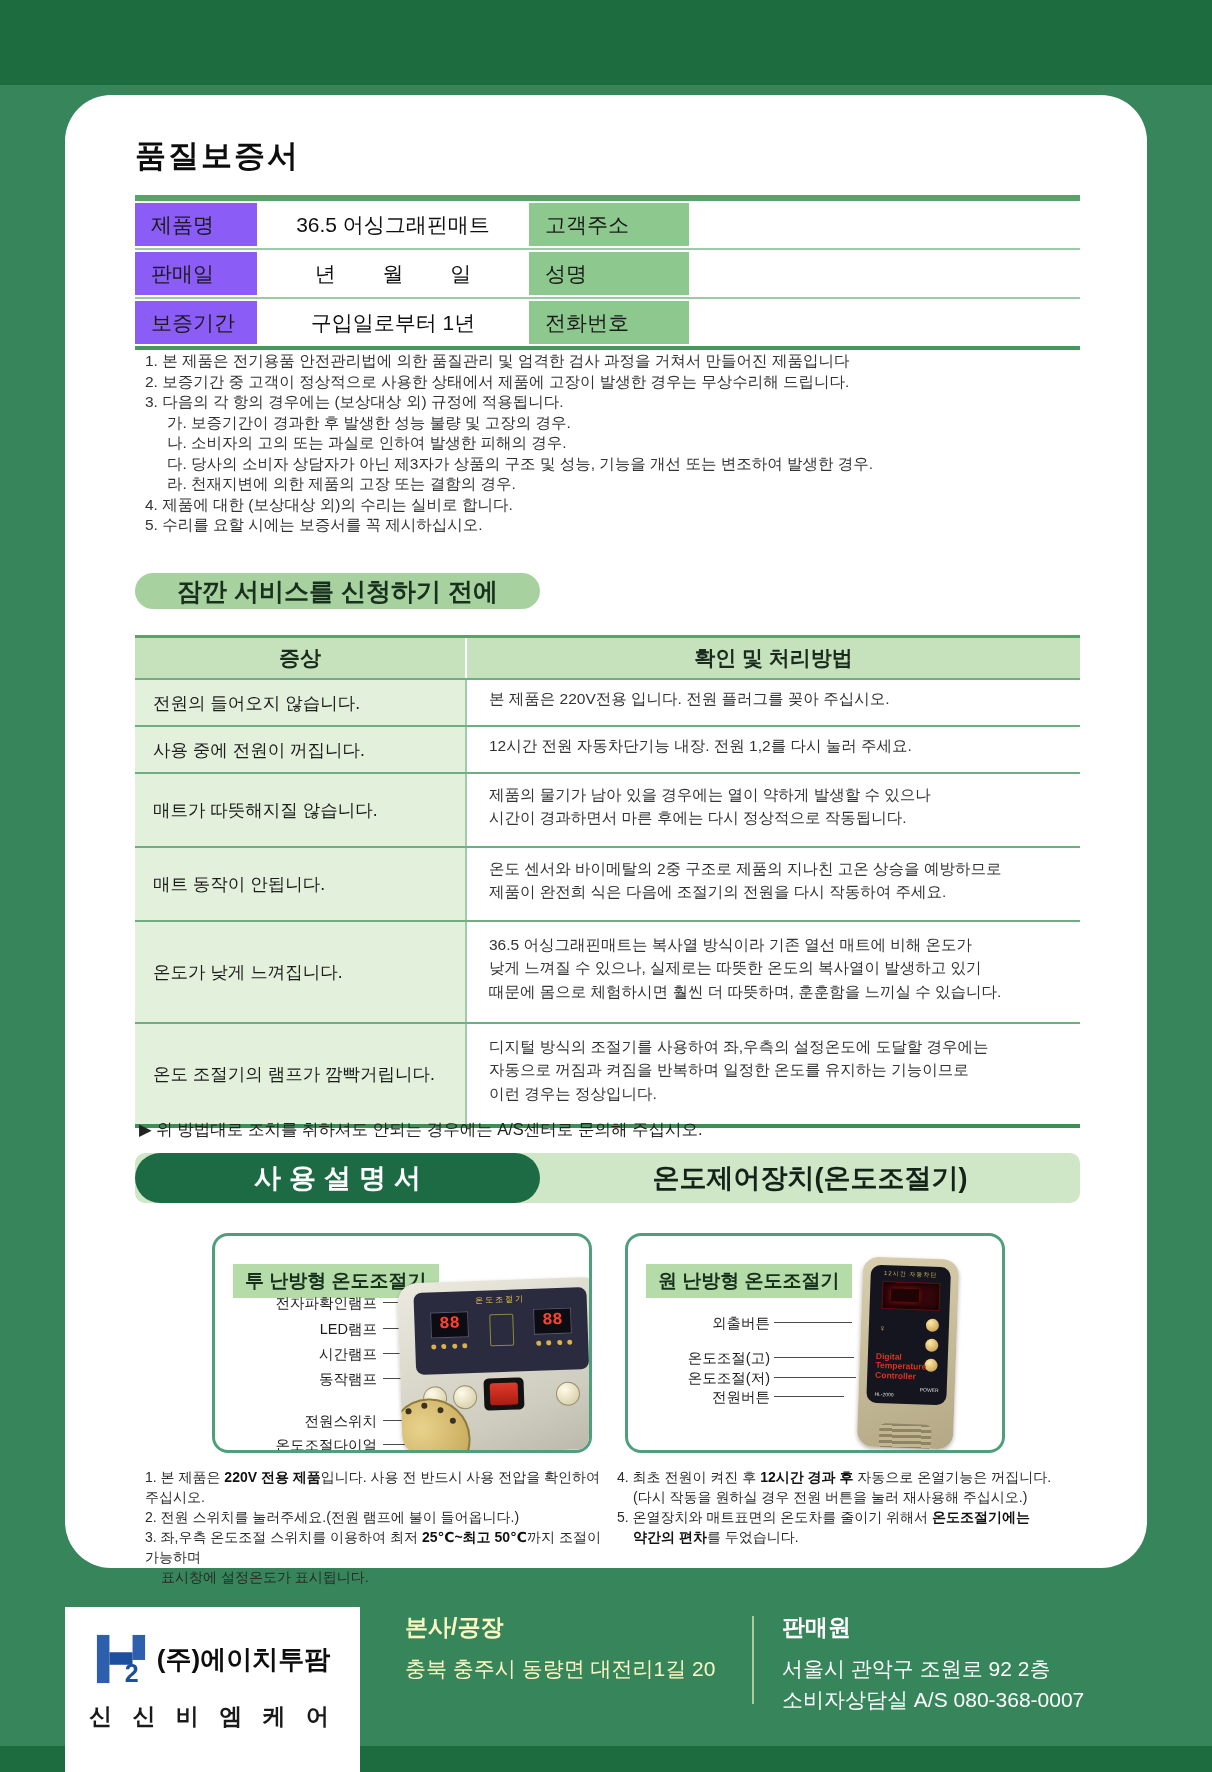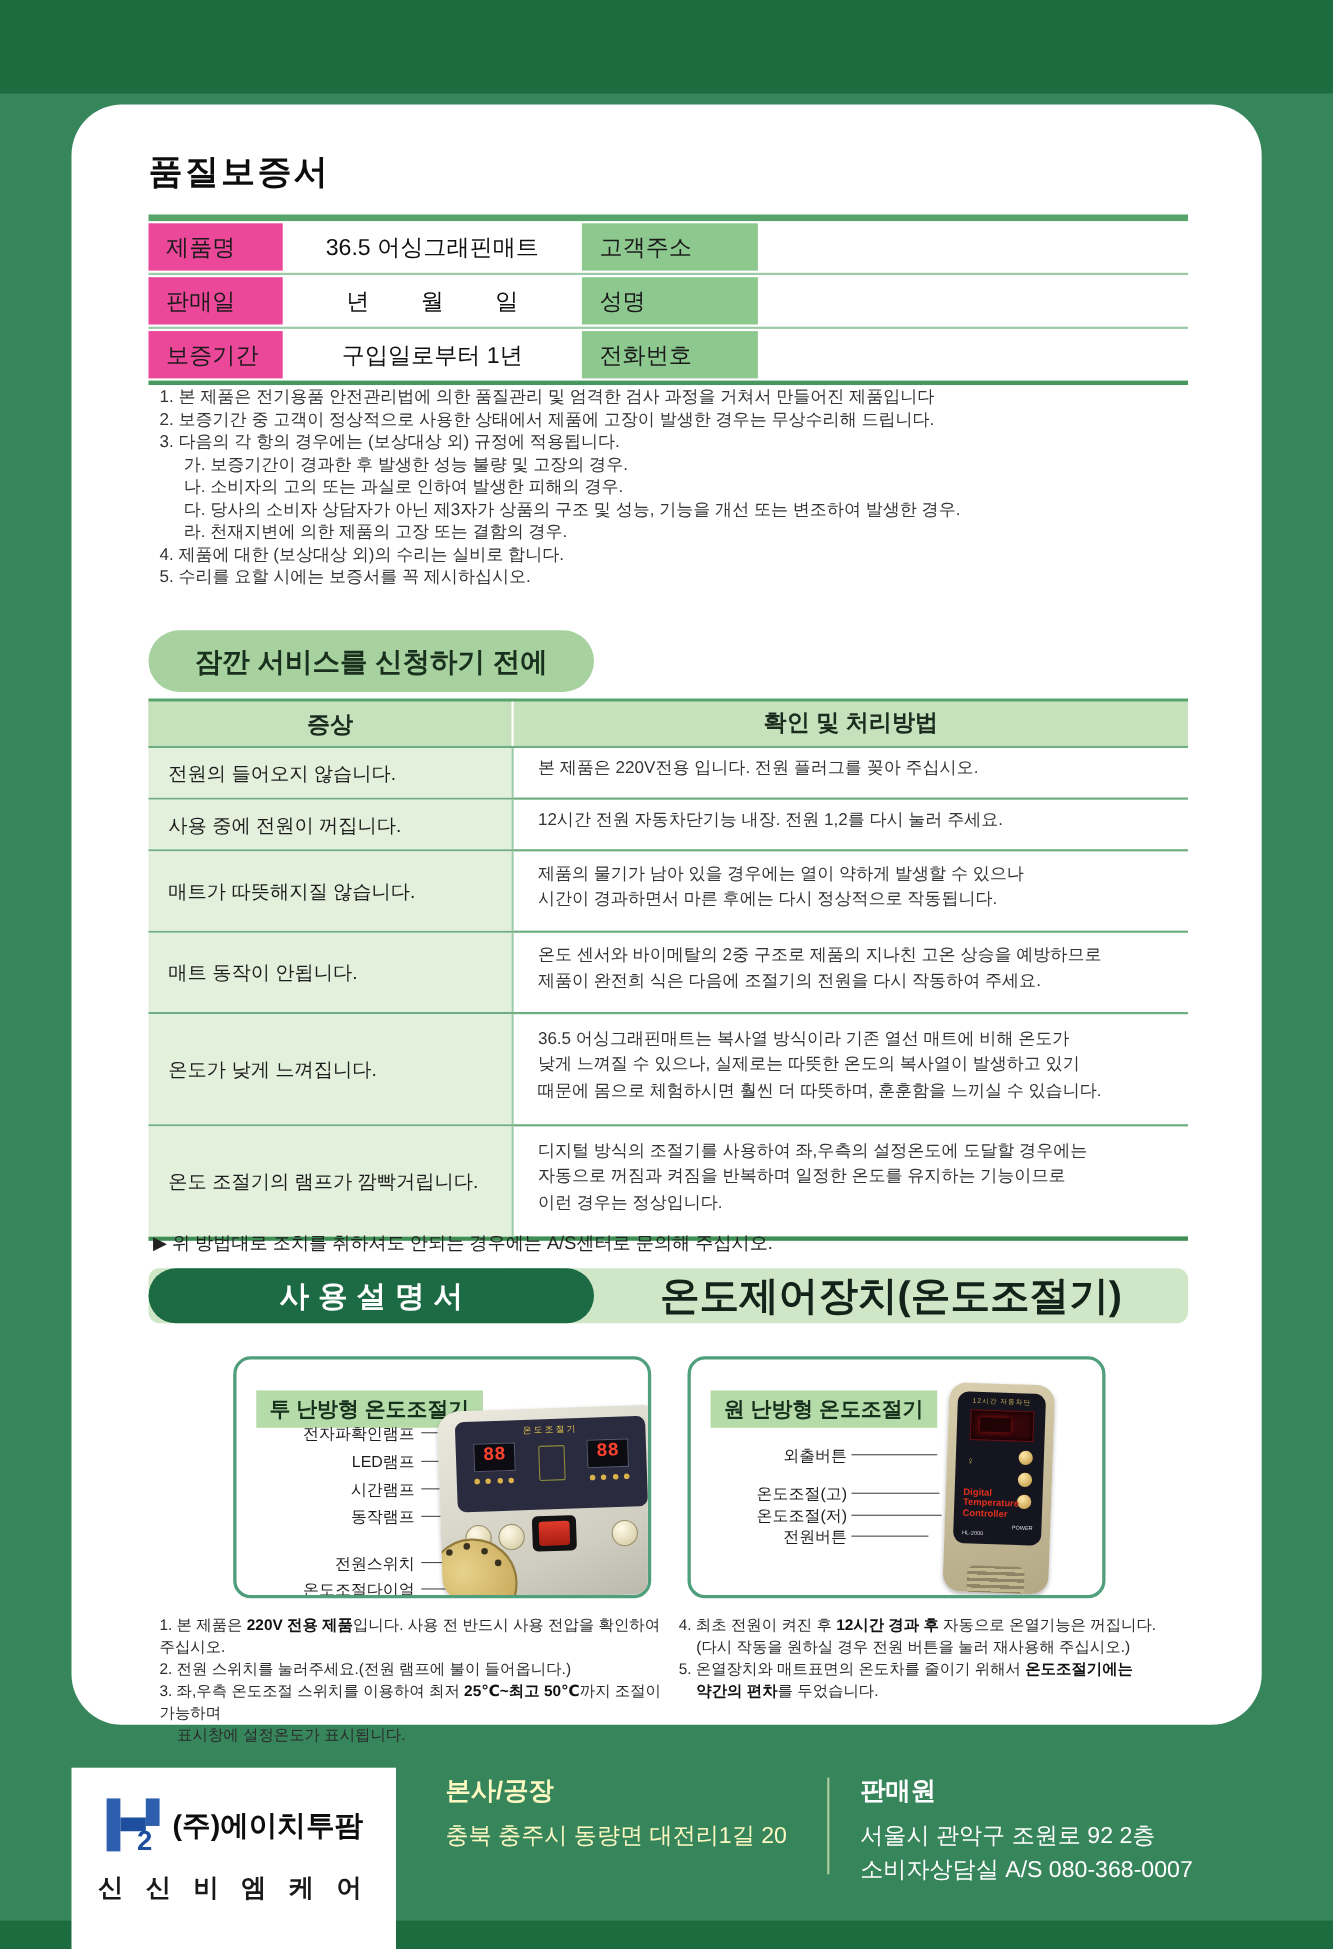--- a/index.html
+++ b/index.html
@@ -8,32 +8,32 @@
   .band-top{position:absolute;top:0;left:0;right:0;height:85px;background:#1d6c40;}
   .band-bottom{position:absolute;bottom:0;left:0;right:0;height:26px;background:#1d6c40;}
   .card{position:absolute;left:65px;top:95px;width:1082px;height:1473px;background:#ffffff;border-radius:46px;}
 
   .doc-title{position:absolute;left:70px;top:40px;font-size:31px;font-weight:bold;color:#0d0d0d;letter-spacing:2px;font-family:Liberation Serif, serif;}
 
   
   .itable{position:absolute;left:70px;top:100px;width:945px;border-top:6px solid #57a46a;border-bottom:4px solid #47985e;background:#fff;}
   .irow{display:flex;height:47px;border-bottom:2px solid #9cc9a6;}
   .irow:last-child{border-bottom:none;}
-  .ilabel{width:122px;background:#ec4899;margin:2px 3px 2px 0;display:flex;align-items:center;}
+  .ilabel{width:122px;background:#8b5cf6;margin:2px 3px 2px 0;display:flex;align-items:center;}
   .ilabel2{width:160px;background:#8dc88f;margin:2px 3px 2px 3px;display:flex;align-items:center;}
   .ilabel span,.ilabel2 span{display:block;width:100%;padding:0 16px;font-size:21px;color:#1a1a1a;
         text-align:justify;text-align-last:justify;}
   .ival{width:266px;display:flex;align-items:center;justify-content:center;font-size:21px;color:#0f0f0f;white-space:pre;}
   .ival2{flex:1;}
 
   
   .terms{position:absolute;left:80px;top:256px;width:940px;font-size:15.5px;line-height:20.5px;color:#333;}
   .terms .ind{padding-left:22px;}
 
-  .pill{position:absolute;left:70px;top:478px;width:405px;height:56px;background:#a7d29f;border-radius:28px;
+  .pill{position:absolute;left:70px;top:478px;width:405px;height:36px;background:#a7d29f;border-radius:28px;
         display:flex;align-items:center;justify-content:center;font-size:25px;font-weight:bold;color:#18301d;}
 
   
   .stable{position:absolute;left:70px;top:540px;width:945px;border-top:3px solid #57a46a;border-bottom:4px solid #3f8f55;}
   .srow{display:flex;border-bottom:2px solid #6fae81;}
   .srow:last-child{border-bottom:none;}
   .srow .c1{width:330px;box-sizing:border-box;display:flex;align-items:center;padding-left:18px;
         background:#e3f0dc;font-size:17.5px;color:#1c1c1c;}
   .srow .c2{flex:1;box-sizing:border-box;display:flex;align-items:center;padding:8px 10px 16px 22px;
         border-left:2px solid #9fcbaa;font-size:15.5px;line-height:1.5;color:#333;white-space:pre-line;}
@@ -41,21 +41,21 @@
   .srow.head .c1,.srow.head .c2{background:#c6e2bc;justify-content:center;padding:0;font-size:21px;font-weight:bold;color:#1b2b1e;border-left-color:#fff;}
   .h45{height:45px;} .h72{height:72px;} .h100{height:100px;}
 
   .as-note{position:absolute;left:74px;top:1024px;font-size:16.5px;color:#222;}
 
   
   .mband{position:absolute;left:70px;top:1058px;width:945px;height:50px;background:#cfe7c6;border-radius:10px;}
   .mpill{position:absolute;left:0;top:0;width:405px;height:50px;background:#1c6b45;border-radius:25px;
         display:flex;align-items:center;justify-content:center;color:#fff;font-size:27px;font-weight:bold;letter-spacing:8px;padding-left:8px;box-sizing:border-box;}
   .mtitle{position:absolute;left:405px;right:0;top:0;height:50px;display:flex;align-items:center;justify-content:center;
-        font-size:36px;font-weight:bold;color:#14231a;}
+        font-size:27px;font-weight:bold;color:#14231a;}
 
   
   .cbox{position:absolute;top:1138px;width:380px;height:220px;border:3px solid #4f9e7c;border-radius:16px;background:#fff;overflow:hidden;box-sizing:border-box;}
   .cbox.bleft{left:147px;}
   .cbox.bright{left:560px;}
   .chip{position:absolute;left:18px;top:12px;background:#b5dba9;padding:4px 12px;font-size:19px;font-weight:bold;color:#16301c;margin-top:16px;}
   .plabel{position:absolute;font-size:14.5px;color:#1d1d1d;white-space:nowrap;}
   .bleft .plabel{left:10px;width:152px;text-align:right;}
   .bright .plabel{left:12px;width:130px;text-align:right;}
   .pline{position:absolute;height:1px;background:#4a4a4a;}

